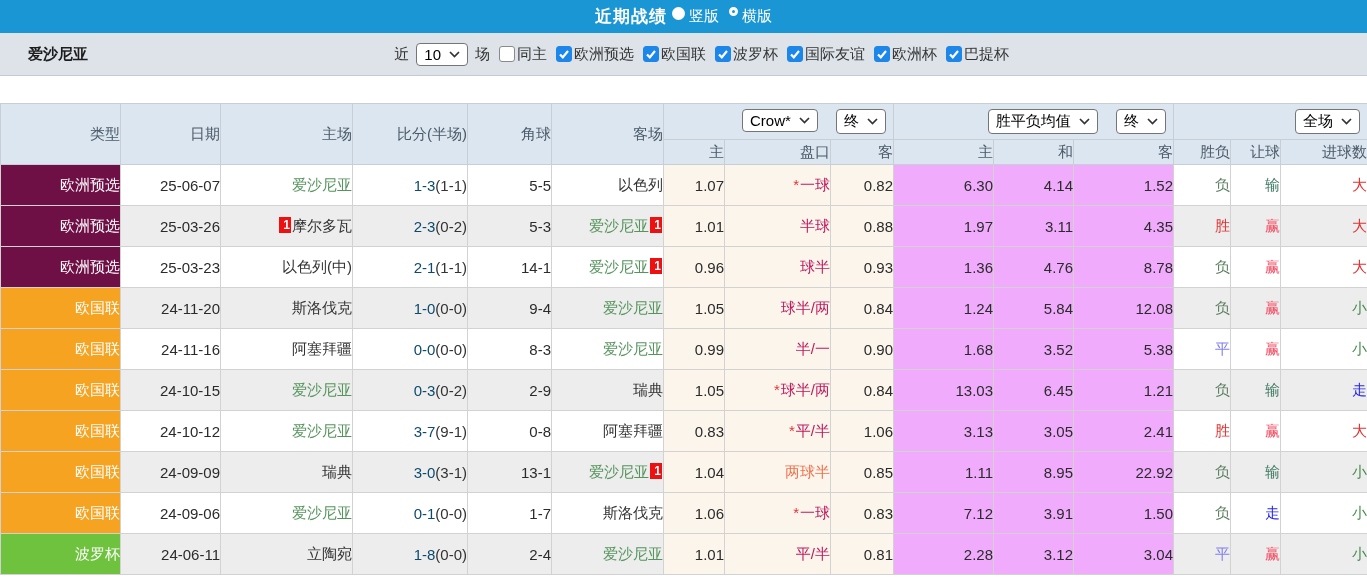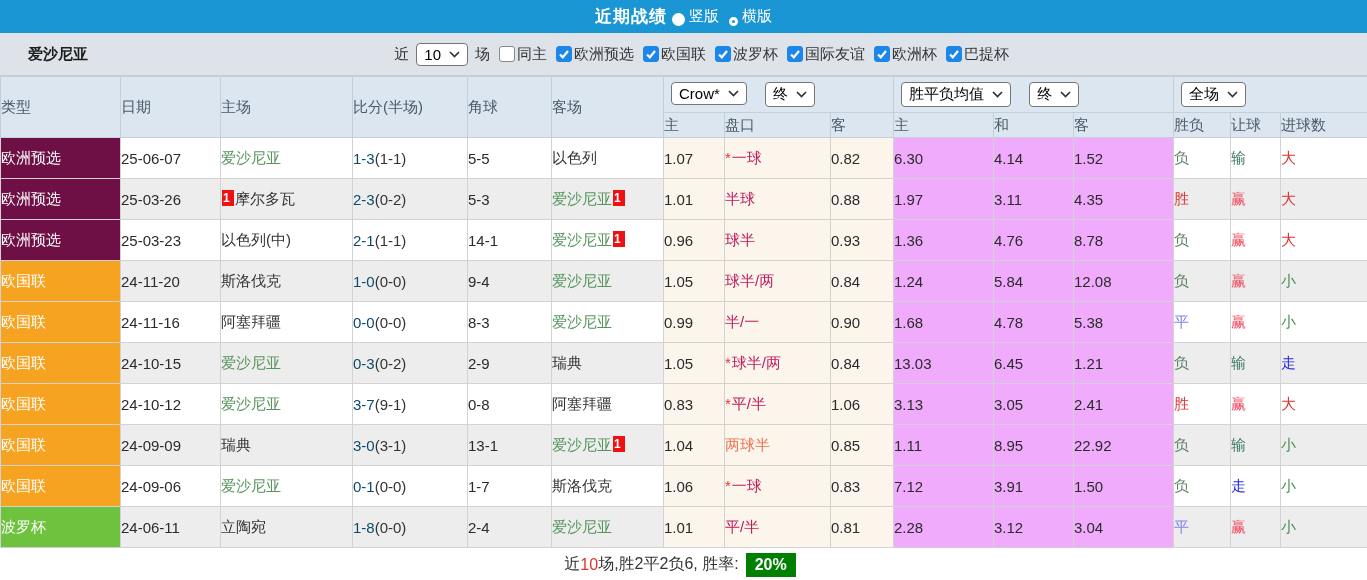--- a/index.html
+++ b/index.html
@@ -31,21 +31,21 @@
     font-size: 15px; color: #000; margin: 0 7px; cursor: pointer;
   }
   .cb {
     display: inline-flex; width: 16px; height: 16px; border-radius: 3px;
     margin-left: 9px; margin-right: 2px; align-items: center; justify-content: center;
     background: #fff; border: 1px solid #8a8a8a; cursor: pointer; flex: none;
   }
   .cb.checked { background: #1d87e9; border-color: #1d87e9; }
   .cb-label { cursor: pointer; }
   
-  table { border-collapse: collapse; width: 1367px; table-layout: fixed; font-size: 15px; text-align: left; }
+  table { border-collapse: collapse; width: 1367px; table-layout: fixed; font-size: 15px; text-align: right; margin-top: 27px; }
   th {
     background: #dce6f0; color: #4a5a68; font-weight: normal;
     border: 1px solid #c7ced6; padding: 0;
   }
   tr.hdrA { height: 36px; }
   tr.hdrB { height: 25px; }
   tbody tr { height: 41px; }
   td { border: 1px solid #d2d2d2; padding: 0; color: #2b2b2b; }
   tr.odd td.plain { background: #fff; }
   tr.even td.plain { background: #ededed; }
@@ -71,21 +71,21 @@
   .footer .red { color: #e03030; }
   .footer .blue { color: #2222dd; }
   .win-badge { background: #008000; color: #fff; font-weight: bold; padding: 3px 9px; margin: 0 7px; }
   .stat { margin-left: 9px; }
 </style>
 </head>
 <body>
 
 <div class="titlebar">
   <span class="title">近期战绩</span>
-  <span id="radio-group" style="display:inline-flex;align-items:flex-end;">
+  <span id="radio-group" style="display:inline-flex;align-items:flex-start;">
       <span class="radio sel"></span>
       <span class="radio-label">竖版</span>
       <span class="radio unsel"></span>
       <span class="radio-label">横版</span>
     </span>
 </div>
 
 <div class="filterbar">
   <span class="team-title">爱沙尼亚</span>
   <span class="filters">
@@ -288,21 +288,21 @@
         <td class="type" style="background: rgb(246, 163, 33);">欧国联</td>
         <td class="plain">24-11-16</td>
         <td class="plain"><span class="team">阿塞拜疆</span></td>
         <td class="plain"><span class="score">0-0</span><span class="half">(0-0)</span></td>
         <td class="plain">8-3</td>
         <td class="plain"><span class="team focus">爱沙尼亚</span></td>
         <td class="ah">0.99</td>
         <td class="ah"><span class="line">半/一</span></td>
         <td class="ah">0.90</td>
         <td class="eu">1.68</td>
-        <td class="eu">4.78</td>
+        <td class="eu">3.52</td>
         <td class="eu">5.38</td>
         <td class="plain" style="color: rgb(128, 128, 240);">平</td>
         <td class="plain" style="color: rgb(242, 77, 98);">赢</td>
         <td class="plain" style="color: rgb(65, 137, 74);">小</td>
       </tr>
       <tr class="even">
         <td class="type" style="background: rgb(246, 163, 33);">欧国联</td>
         <td class="plain">24-10-15</td>
         <td class="plain"><span class="team focus">爱沙尼亚</span></td>
         <td class="plain"><span class="score">0-3</span><span class="half">(0-2)</span></td>

